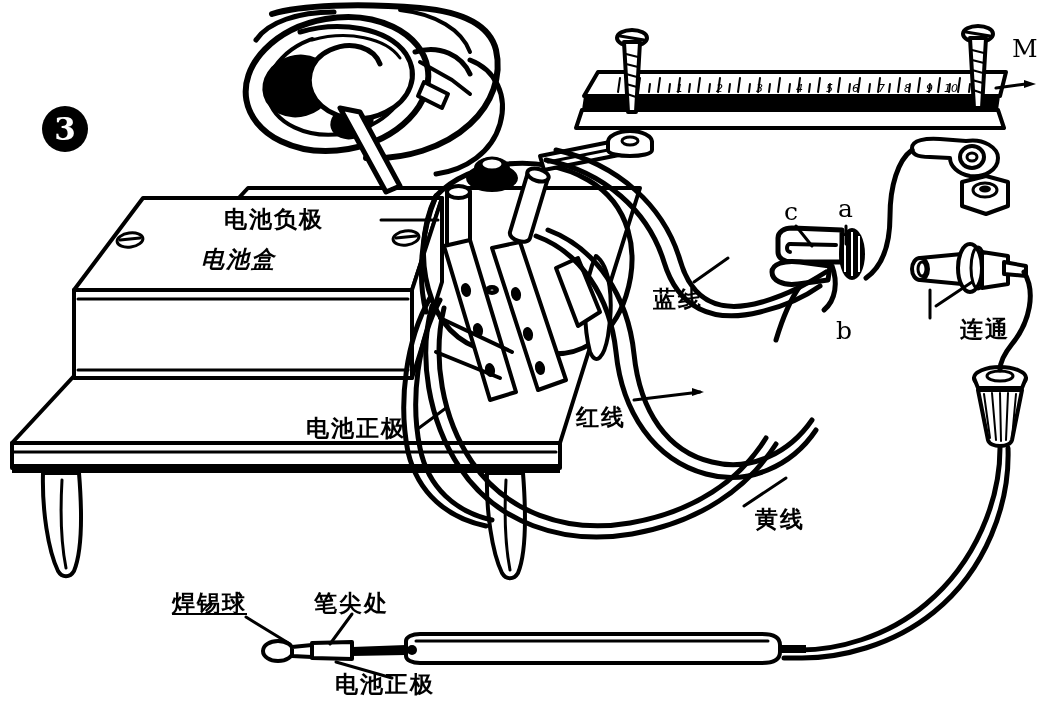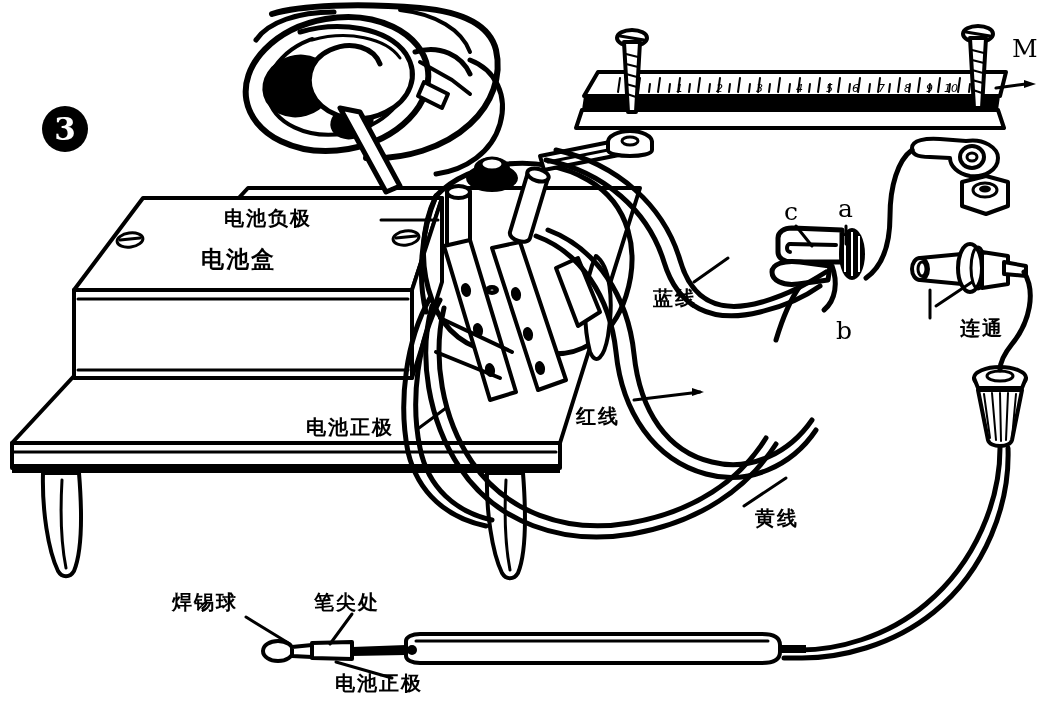--- a/index.html
+++ b/index.html
@@ -48,24 +48,25 @@
     position: absolute;
     color: #000000;
     font-family: "DejaVu Sans", "Liberation Sans", sans-serif;
     font-weight: 700;
     white-space: nowrap;
     line-height: 1;
     letter-spacing: 2px;
     -webkit-font-smoothing: none;
   }
   .lbl-cn {
-    font-size: 20px;
+    font-size: 23px;
   }
   .lbl-cn-italic {
     font-size: 23px;
+    font-style: italic;
     font-weight: 700;
   }
   .lbl-letter {
     font-family: "DejaVu Serif", "Liberation Serif", serif;
     font-size: 25px;
     font-weight: 400;
     letter-spacing: 0;
   }
   .badge-num {
     position: absolute;
@@ -437,21 +438,21 @@
   <div class="lbl lbl-cn" style="left:272px; top:417px;margin-left:34px;">电池正极</div>
 
   <div class="lbl lbl-cn" style="left:653px; top:288px;">蓝线</div>
 
   <div class="lbl lbl-cn" style="left:576px; top:406px;">红线</div>
 
   <div class="lbl lbl-cn" style="left:755px; top:508px;">黄线</div>
 
   <div class="lbl lbl-cn" style="left:960px; top:318px;">连通</div>
 
-  <div class="lbl lbl-cn" style="left:172px; top:592px;">焊锡球</div>
+  <div class="lbl lbl-cn" style="left:172px; top:592px;text-decoration:underline;">焊锡球</div>
 
   <div class="lbl lbl-cn" style="left:300px; top:592px;margin-left:14px;">笔尖处</div>
 
   <div class="lbl lbl-cn" style="left:335px; top:673px;">电池正极</div>
 
   <div class="lbl lbl-letter" style="left:784px; top:199px;">c</div>
 
   <div class="lbl lbl-letter" style="left:838px; top:196px;">a</div>
 
   <div class="lbl lbl-letter" style="left:836px; top:318px;">b</div>

